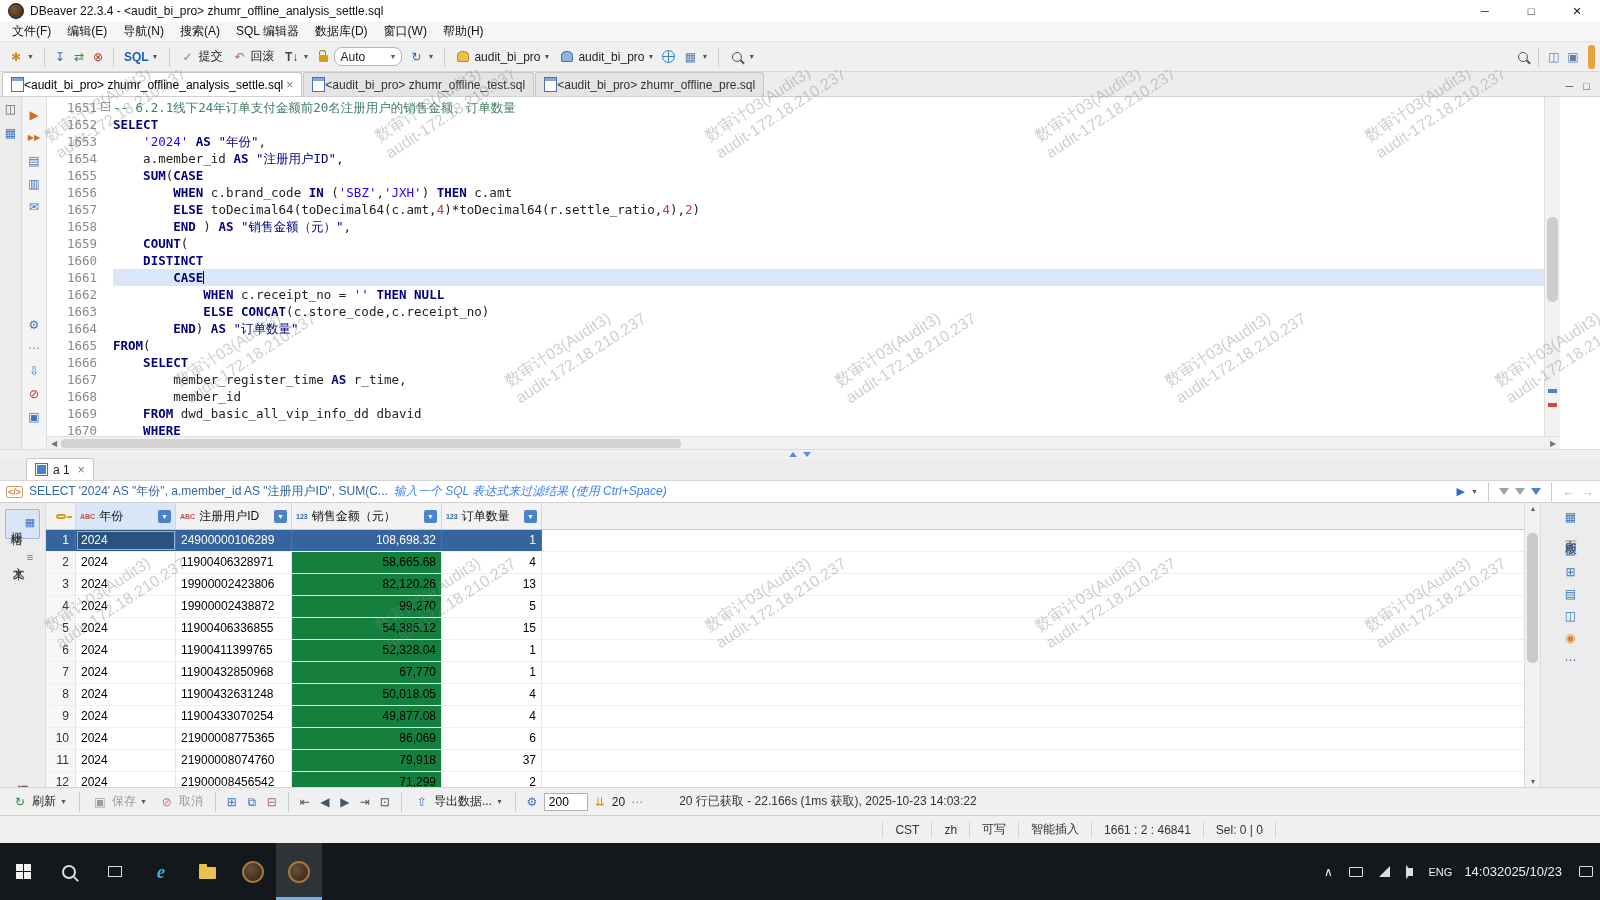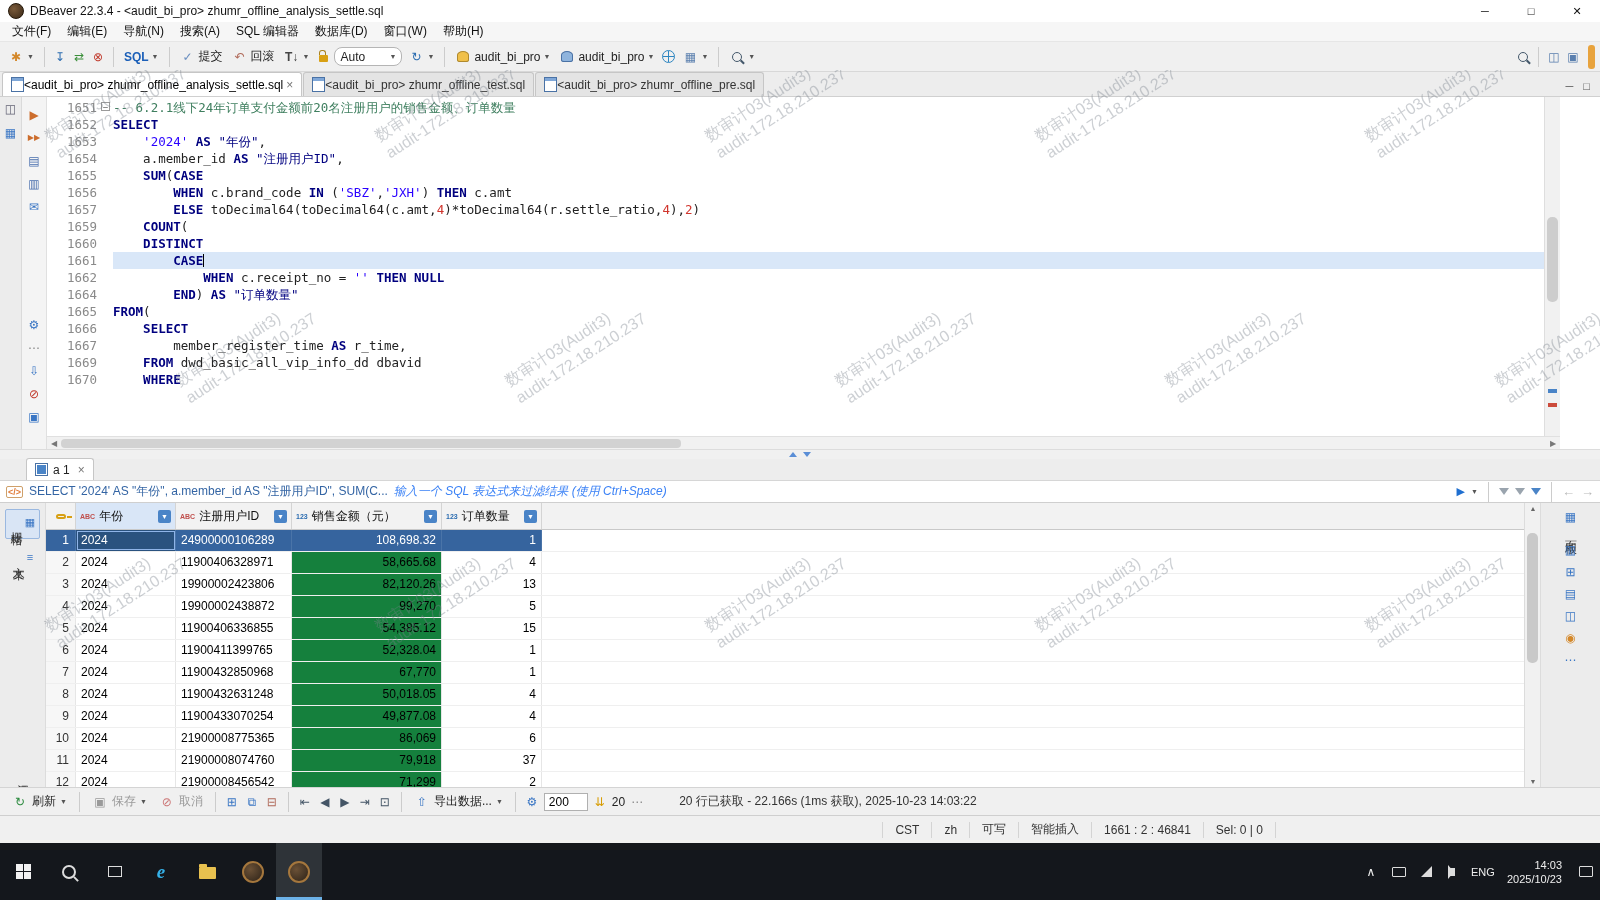--- a/index.html
+++ b/index.html
@@ -139,21 +139,21 @@
   .folder{width:17px;height:12px;background:#e8c14f;border-radius:1px;position:relative;margin-top:3px;}
   .folder::before{content:"";position:absolute;top:-3px;left:0;width:8px;height:3px;background:#e8c14f;border-radius:1px 1px 0 0;}
   .appc{width:22px;height:22px;border-radius:50%;background:radial-gradient(circle at 35% 35%,#6b5136,#2c2218);border:2px solid #a5773d;box-sizing:border-box;}
   .tray{margin-left:auto;display:flex;align-items:center;height:100%;}
   .tray .tb-btn{width:28px;}
   .tkb{width:14px;height:10px;border:1.5px solid #ddd;border-radius:1px;box-sizing:border-box;}
   .net{width:0;height:0;border-left:11px solid transparent;border-bottom:11px solid #ddd;}
   .spk{width:5px;height:8px;background:#ddd;position:relative;margin-right:4px;}
   .spk::before{content:"";position:absolute;right:-6px;top:-3px;border:7px solid transparent;border-left:6px solid #ddd;}
   .tb-lang{font-size:11px;}
-  .clock{display:flex;flex-direction:column;align-items:flex-end;justify-content:flex-end;font-size:11px;line-height:14px;padding:0 10px;}
+  .clock{display:flex;align-items:flex-end;justify-content:flex-end;font-size:13px;line-height:14px;padding:0 10px;}
   .notif{width:14px;height:11px;border:1.5px solid #ddd;border-radius:1px;box-sizing:border-box;}
   
   .wm-layer{left:0;top:70px;width:1600px;height:770px;pointer-events:none;z-index:40;overflow:hidden;}
   .wm{position:absolute;transform:rotate(-33deg);color:rgba(120,128,140,0.38);font-size:16px;white-space:nowrap;line-height:20px;}
 </style>
 </head>
 <body>
 
 <div class="app">
 
@@ -296,28 +296,31 @@
       <span class="ic" style="color:#3a76c4;">▣</span>
     </div>
     <div class="abs code-wrap" id="code-lines">
         <div class="cl"><span class="gut">1651</span><span class="foldc has"></span><span class="src"><span class="c">-- 6.2.1线下24年订单支付金额前20名注册用户的销售金额、订单数量</span></span></div>
         <div class="cl"><span class="gut">1652</span><span class="foldc"></span><span class="src"><span class="k">SELECT</span></span></div>
         <div class="cl"><span class="gut">1653</span><span class="foldc"></span><span class="src"><span>    </span><span class="s">'2024'</span><span> </span><span class="k">AS</span><span> </span><span class="q">"年份"</span><span>,</span></span></div>
         <div class="cl"><span class="gut">1654</span><span class="foldc"></span><span class="src"><span>    a.member_id </span><span class="k">AS</span><span> </span><span class="q">"注册用户ID"</span><span>,</span></span></div>
         <div class="cl"><span class="gut">1655</span><span class="foldc"></span><span class="src"><span>    </span><span class="k">SUM</span><span>(</span><span class="k">CASE</span></span></div>
         <div class="cl"><span class="gut">1656</span><span class="foldc"></span><span class="src"><span>        </span><span class="k">WHEN</span><span> c.brand_code </span><span class="k">IN</span><span> (</span><span class="s">'SBZ'</span><span>,</span><span class="s">'JXH'</span><span>) </span><span class="k">THEN</span><span> c.amt</span></span></div>
         <div class="cl"><span class="gut">1657</span><span class="foldc"></span><span class="src"><span>        </span><span class="k">ELSE</span><span> toDecimal64(toDecimal64(c.amt,</span><span class="n">4</span><span>)*toDecimal64(r.settle_ratio,</span><span class="n">4</span><span>),</span><span class="n">2</span><span>)</span></span></div>
+        <div class="cl"><span class="gut">1658</span><span class="foldc"></span><span class="src"><span>        </span><span class="k">END</span><span> ) </span><span class="k">AS</span><span> </span><span class="q">"销售金额（元）"</span><span>,</span></span></div>
         <div class="cl"><span class="gut">1659</span><span class="foldc"></span><span class="src"><span>    </span><span class="k">COUNT</span><span>(</span></span></div>
         <div class="cl"><span class="gut">1660</span><span class="foldc"></span><span class="src"><span>    </span><span class="k">DISTINCT</span></span></div>
         <div class="cl cur"><span class="gut">1661</span><span class="foldc"></span><span class="src"><span>        </span><span class="k">CASE</span><span class="caret-line"></span></span></div>
         <div class="cl"><span class="gut">1662</span><span class="foldc"></span><span class="src"><span>            </span><span class="k">WHEN</span><span> c.receipt_no = </span><span class="s">''</span><span> </span><span class="k">THEN</span><span> </span><span class="k">NULL</span></span></div>
+        <div class="cl"><span class="gut">1663</span><span class="foldc"></span><span class="src"><span>            </span><span class="k">ELSE</span><span> </span><span class="k">CONCAT</span><span>(c.store_code,c.receipt_no)</span></span></div>
         <div class="cl"><span class="gut">1664</span><span class="foldc"></span><span class="src"><span>        </span><span class="k">END</span><span>) </span><span class="k">AS</span><span> </span><span class="q">"订单数量"</span></span></div>
         <div class="cl"><span class="gut">1665</span><span class="foldc"></span><span class="src"><span class="k">FROM</span><span>(</span></span></div>
         <div class="cl"><span class="gut">1666</span><span class="foldc"></span><span class="src"><span>    </span><span class="k">SELECT</span></span></div>
         <div class="cl"><span class="gut">1667</span><span class="foldc"></span><span class="src"><span>        member_register_time </span><span class="k">AS</span><span> r_time,</span></span></div>
+        <div class="cl"><span class="gut">1668</span><span class="foldc"></span><span class="src"><span>        member_id</span></span></div>
         <div class="cl"><span class="gut">1669</span><span class="foldc"></span><span class="src"><span>    </span><span class="k">FROM</span><span> dwd_basic_all_vip_info_dd dbavid</span></span></div>
         <div class="cl"><span class="gut">1670</span><span class="foldc"></span><span class="src"><span>    </span><span class="k">WHERE</span></span></div>
       </div>
     <div class="abs ed-vscroll">
       <span class="ed-thumb"></span>
       <span class="ed-mark-b"></span>
       <span class="ed-mark-r"></span>
     </div>
     <div class="abs ed-hscroll">
       <span class="h-arrow">◀</span>

